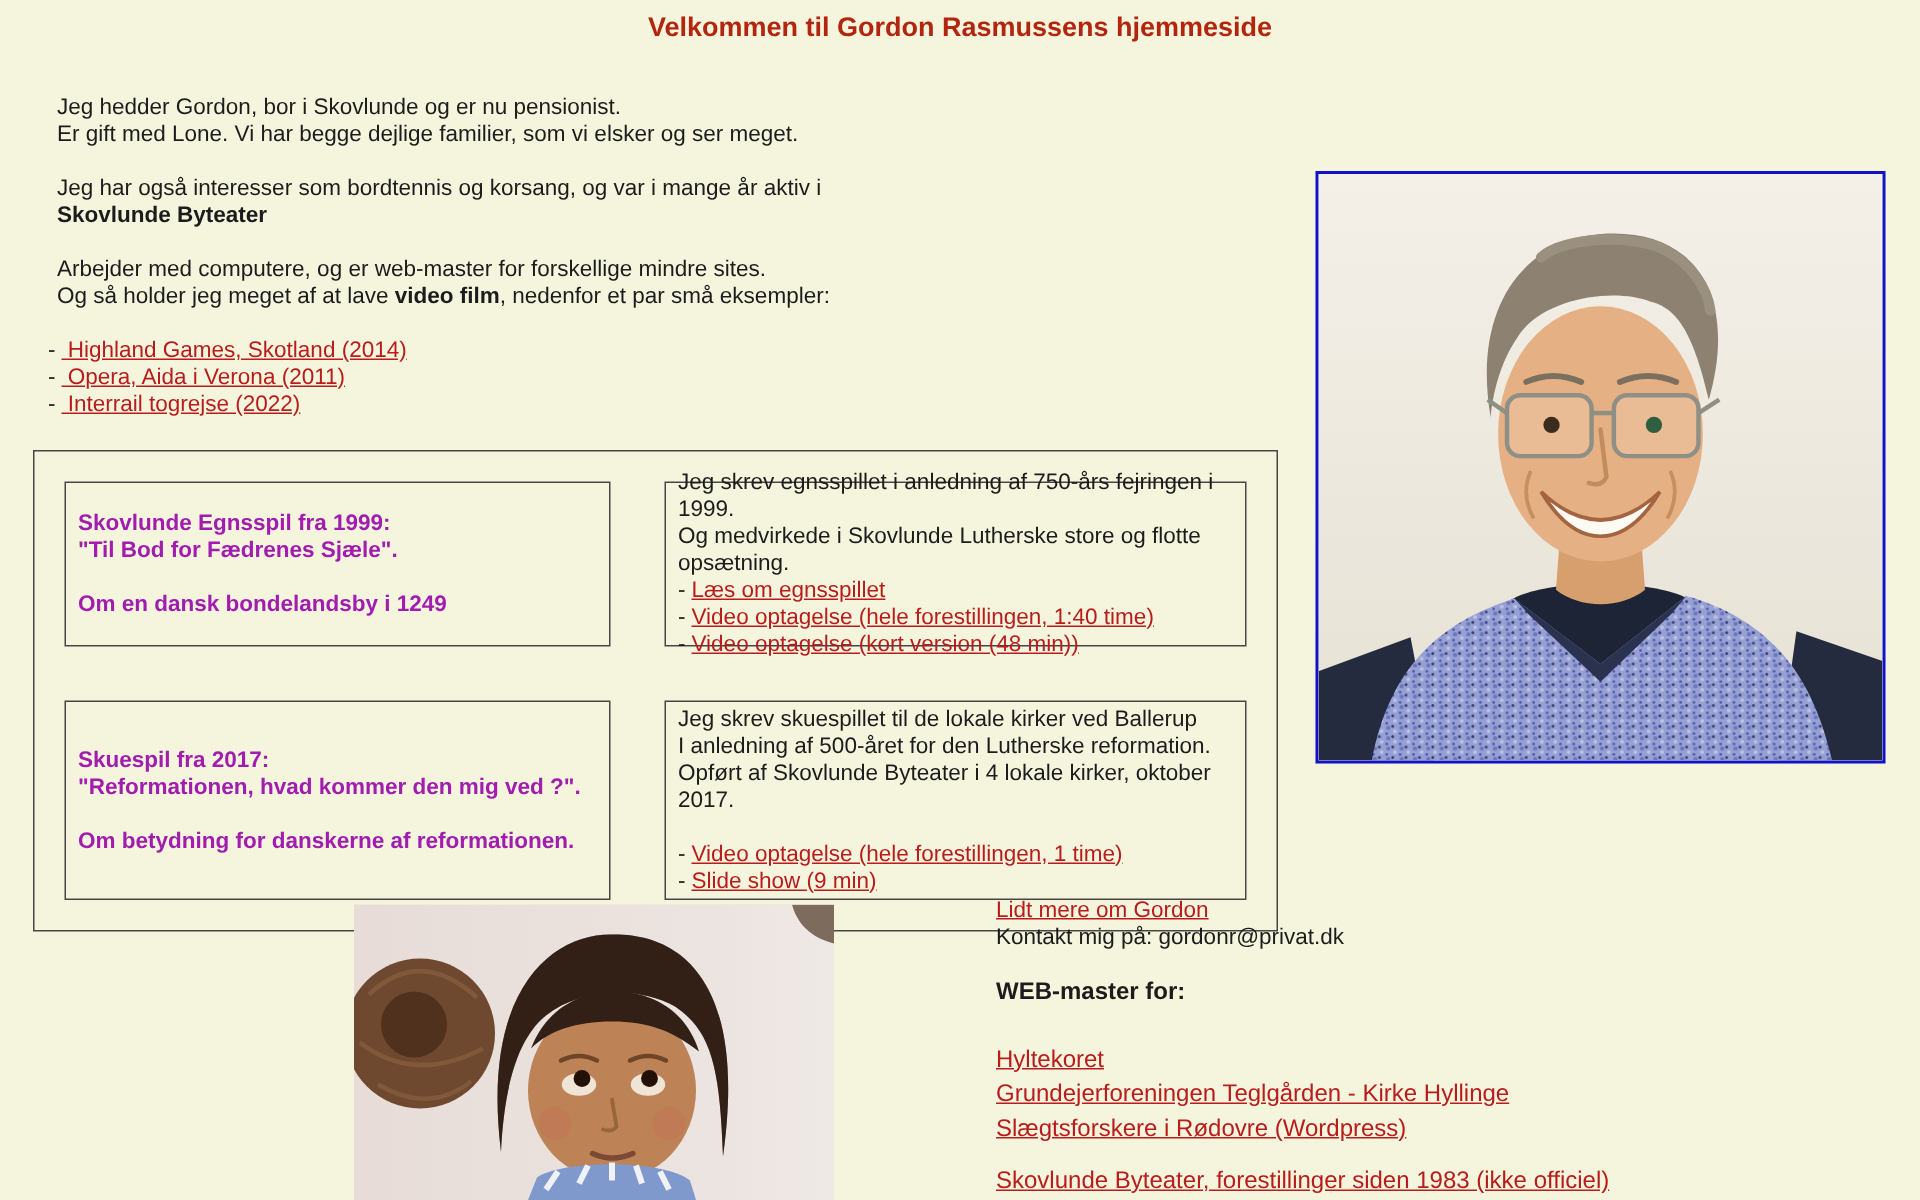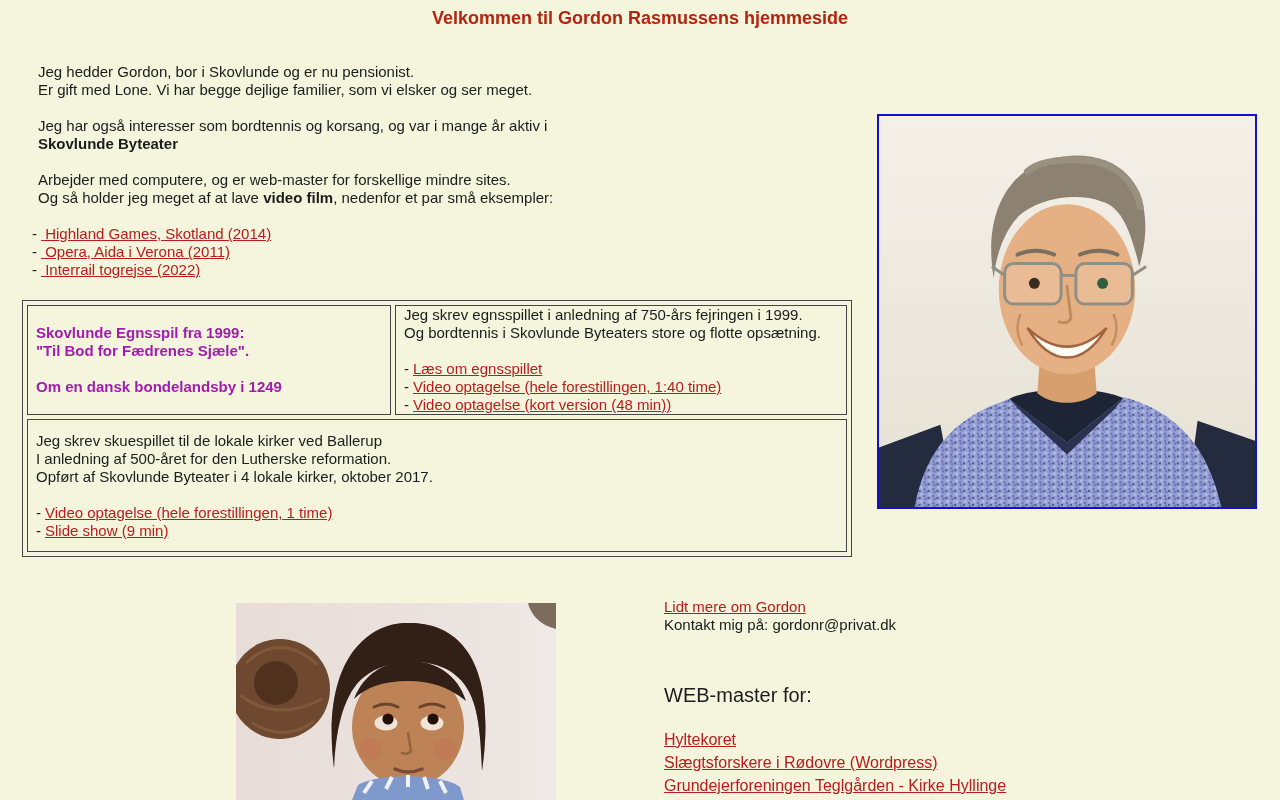--- a/index.html
+++ b/index.html
@@ -19,42 +19,42 @@
   .examples{position:absolute;left:32px;top:225px;line-height:18px;}
   .examples a{white-space:pre;}
   .dash{margin-right:4px;}
   
   .ptable{
     position:absolute;left:22px;top:300px;width:830px;
     border:1px solid #464646;padding:2px;box-sizing:border-box;
   }
   .trow{display:flex;}
   .cell{
-    border:1px solid #464646;margin:2px;padding:0 8px;line-height:18px;
+    border:1px solid #464646;margin:18px;padding:0 8px;line-height:18px;
     display:flex;flex-direction:column;justify-content:center;box-sizing:border-box;
   }
   .cell.left{width:364px;}
   .cell.right{flex:1;}
   .r1 .cell{height:110px;}
   .r2 .cell{height:133px;}
   .cell-head{color:#a21caf;font-weight:bold;}
   .cgap{height:18px;}
   
   .photo-man{
     position:absolute;left:877px;top:114px;width:376px;height:391px;
     border:2px solid #1111cc;overflow:hidden;background:#efeae0;
   }
   .photo-child{
     position:absolute;left:236px;top:603px;width:320px;height:197px;
     overflow:hidden;background:#e9e0dc;
   }
   .photo-man svg,.photo-child svg{display:block;width:100%;height:100%;}
   
   .contact{position:absolute;left:664px;top:598px;line-height:18px;}
-  .web-heading{font-weight:normal;font-size:20px;margin-top:52px;}
+  .web-heading{font-weight:bold;font-size:16px;margin-top:19px;}
   .weblinks{margin-top:24px;line-height:23px;font-size:16px;}
   .weblinks .last{display:block;margin-top:12px;}
 </style>
 </head>
 <body>
 
 <h1 class="title">Velkommen til Gordon Rasmussens hjemmeside</h1>
 
 <div class="intro">
   <div>Jeg hedder Gordon, bor i Skovlunde og er nu pensionist.</div>
@@ -76,28 +76,34 @@
 <div class="ptable">
   <div class="trow r1">
     <div class="cell left">
       <div class="cell-head">Skovlunde Egnsspil fra 1999:</div>
       <div class="cell-head">"Til Bod for Fædrenes Sjæle".</div>
       <div class="cgap"></div>
       <div class="cell-head">Om en dansk bondelandsby i 1249</div>
     </div>
     <div class="cell right">
       <div>Jeg skrev egnsspillet i anledning af 750-års fejringen i 1999.</div>
-      <div>Og bordtennis i Skovlunde Byteaters store og flotte opsætning.</div>
+      <div>Og medvirkede i Skovlunde Lutherske store og flotte opsætning.</div>
       <div class="cgap"></div>
       <div><span class="dash">-</span><a>Læs om egnsspillet</a></div>
       <div><span class="dash">-</span><a>Video optagelse (hele forestillingen, 1:40 time)</a></div>
       <div><span class="dash">-</span><a>Video optagelse (kort version (48 min))</a></div>
     </div>
   </div>
   <div class="trow r2">
+    <div class="cell left">
+      <div class="cell-head">Skuespil fra 2017:</div>
+      <div class="cell-head">"Reformationen, hvad kommer den mig ved ?".</div>
+      <div class="cgap"></div>
+      <div class="cell-head">Om betydning for danskerne af reformationen.</div>
+    </div>
     <div class="cell right">
       <div>Jeg skrev skuespillet til de lokale kirker ved Ballerup</div>
       <div>I anledning af 500-året for den Lutherske reformation.</div>
       <div>Opført af Skovlunde Byteater i 4 lokale kirker, oktober 2017.</div>
       <div class="cgap"></div>
       <div><span class="dash">-</span><a>Video optagelse (hele forestillingen, 1 time)</a></div>
       <div><span class="dash">-</span><a>Slide show (9 min)</a></div>
     </div>
   </div>
 </div>
@@ -177,17 +183,17 @@
     <path d="M128 190 L136 178 M150 186 L156 174 M172 184 L172 172 M192 186 L188 174 M210 190 L204 178" stroke="#f0f2f8" stroke-width="4"></path>
   </svg>
 </div>
 
 <div class="contact">
   <div><a>Lidt mere om Gordon</a></div>
   <div>Kontakt mig på: gordonr@privat.dk</div>
   <div class="web-heading">WEB-master for:</div>
   <div class="weblinks">
     <div><a>Hyltekoret</a></div>
+    <div><a>Grundejerforeningen Teglgården - Kirke Hyllinge</a></div>
     <div><a>Slægtsforskere i Rødovre (Wordpress)</a></div>
-    <div><a>Grundejerforeningen Teglgården - Kirke Hyllinge</a></div>
     <div class="last"><a>Skovlunde Byteater, forestillinger siden 1983 (ikke officiel)</a></div>
   </div>
 </div>
 
 </body></html>

